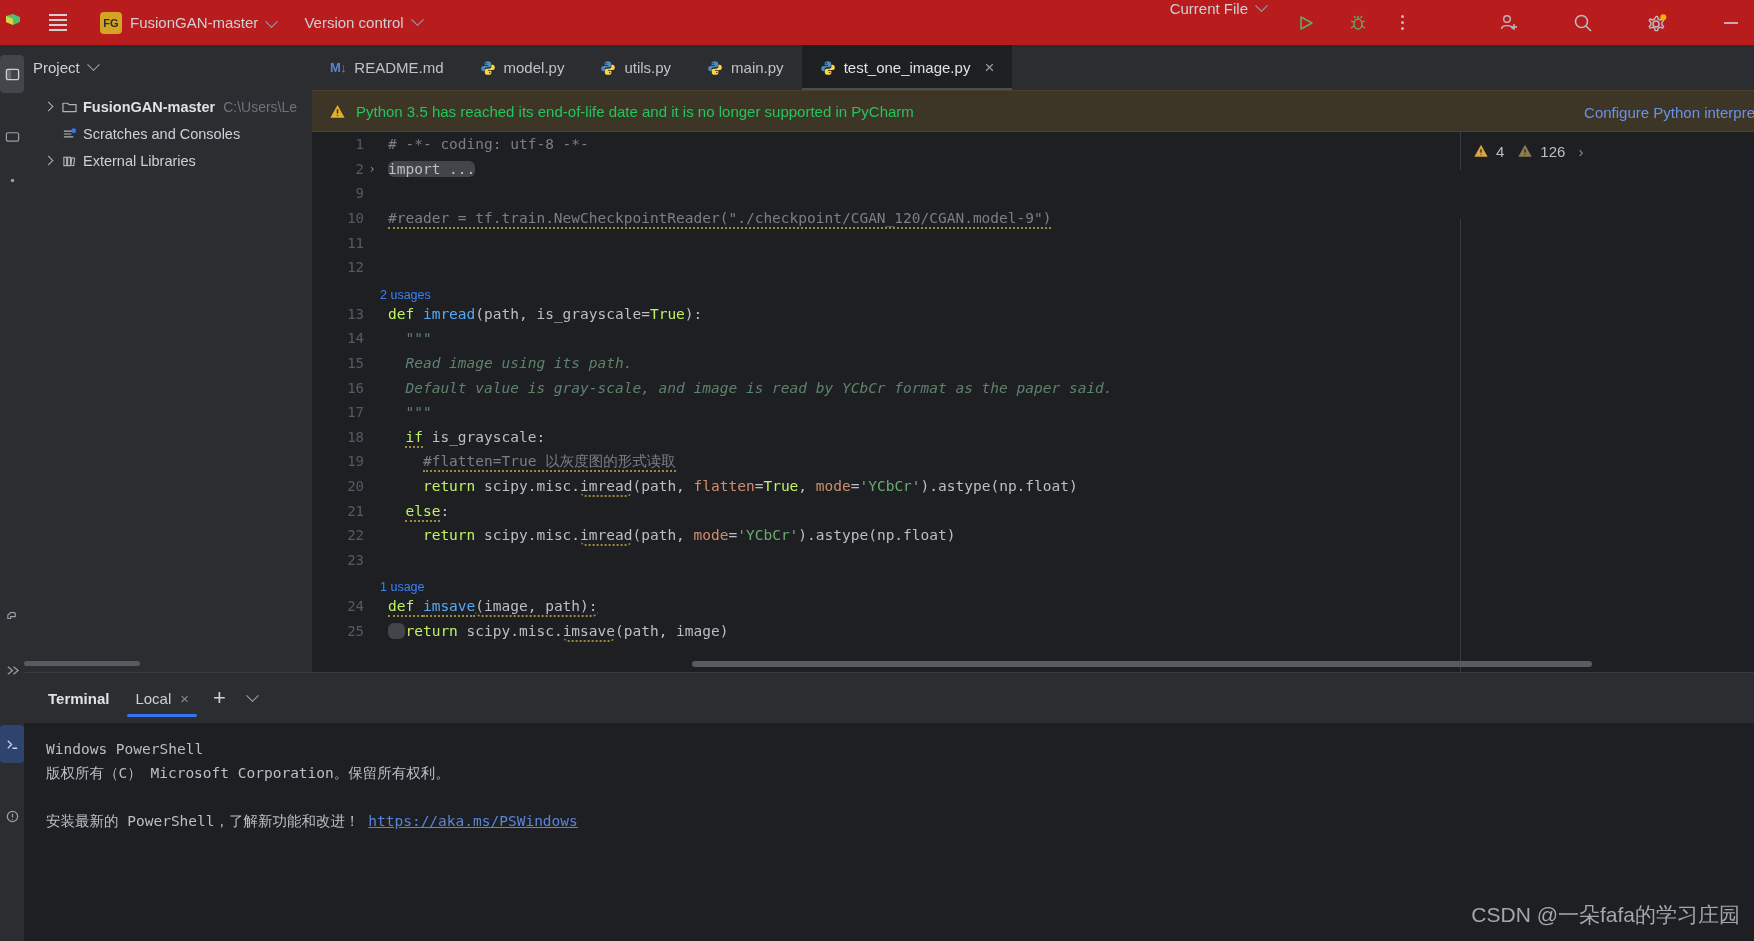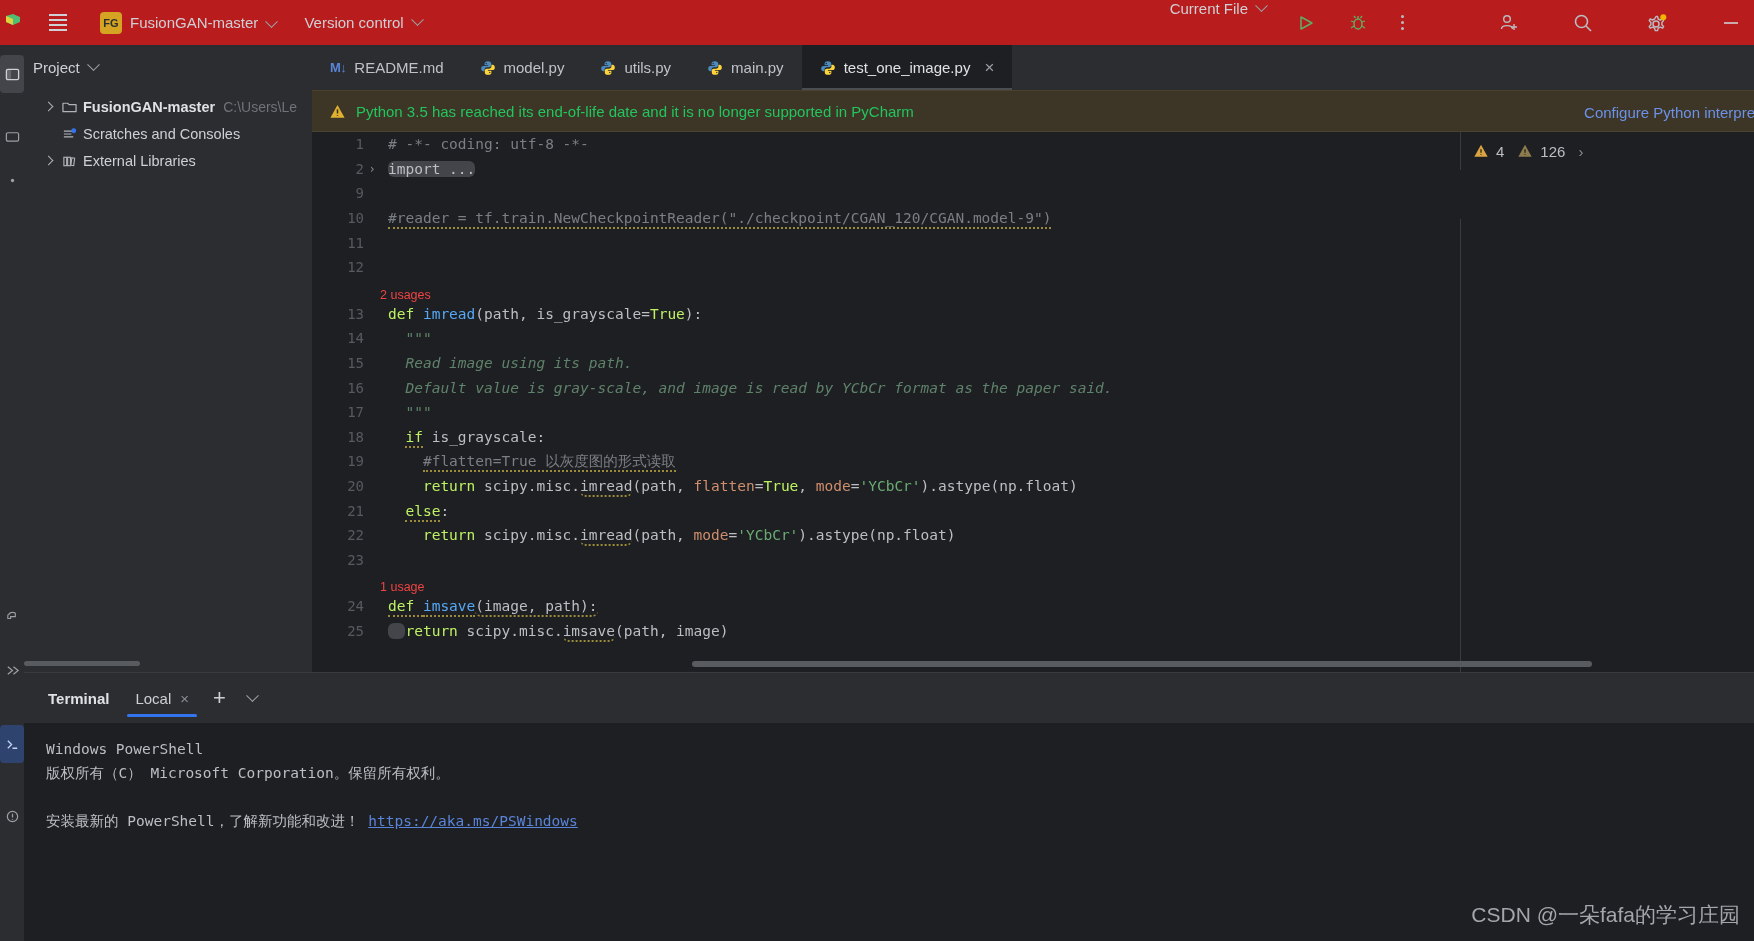--- a/index.html
+++ b/index.html
@@ -141,21 +141,21 @@
     width: 52px; text-align: right; color: #565a61; font-size: 14px;
     font-family: "DejaVu Sans Mono", monospace; flex: 0 0 52px;
   }
   .fold {
     width: 16px; text-align: center; color: #868a91; font-size: 12px;
     flex: 0 0 16px;
   }
   .ctxt { padding-left: 8px; color: #bcbec4; }
   .hint-row { height: 22px; display: flex; align-items: flex-end; }
   .hint {
-    padding-left: 68px; color: #ef4444; font-size: 12.5px;
+    padding-left: 68px; color: #3b82f6; font-size: 12.5px;
     font-family: "Liberation Sans", sans-serif; cursor: pointer;
   }
 
   
   .k  { color: #bef264; text-align: right; }  
   .fn { color: #56a8f5; }  
   .st { color: #6aab73; }  
   .cm { color: #7a7e85; }  
   .doc{ color: #5f826b; font-style: italic; }  
   .na { color: #cf8e6d; }  

